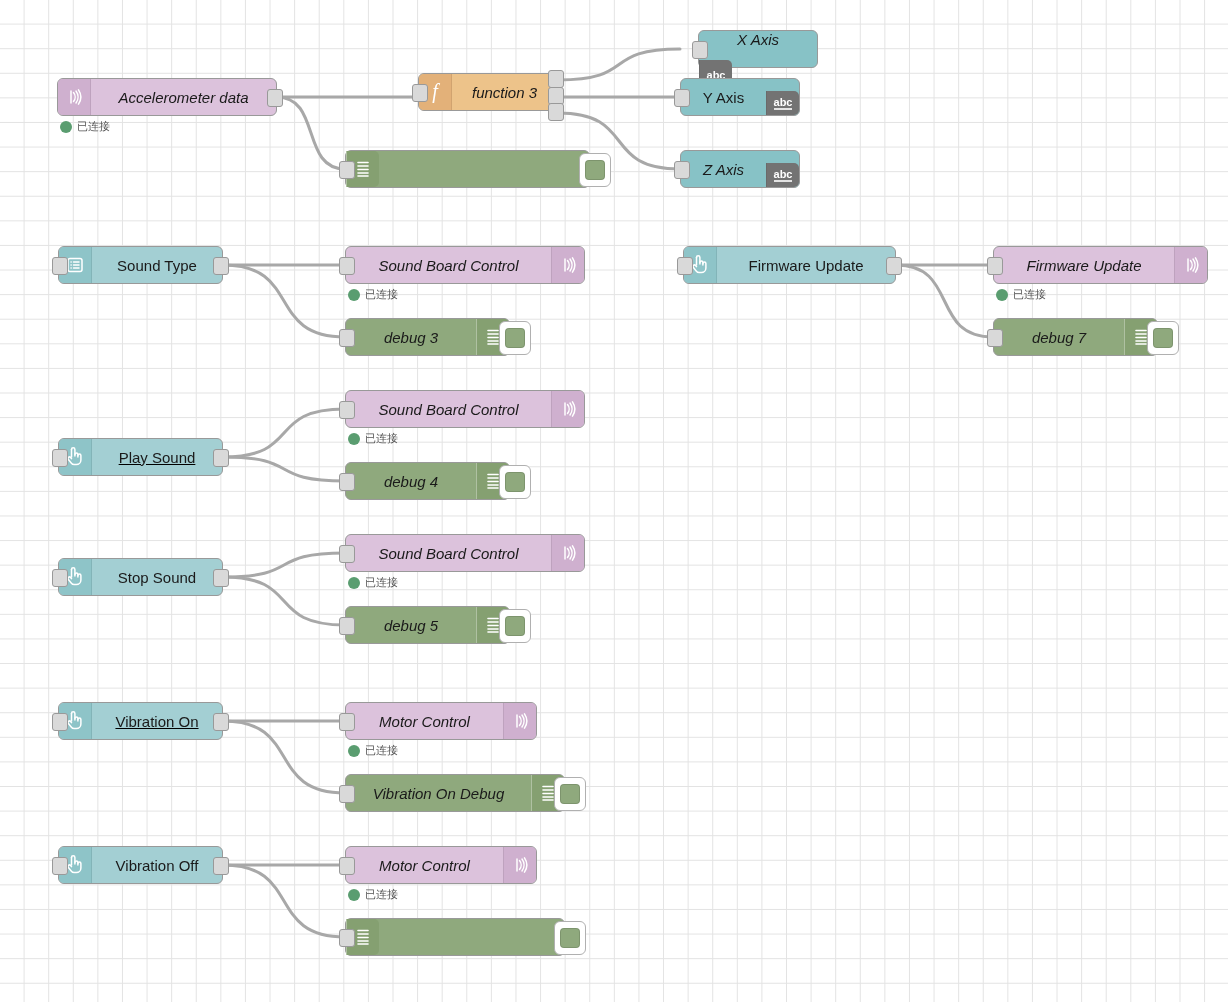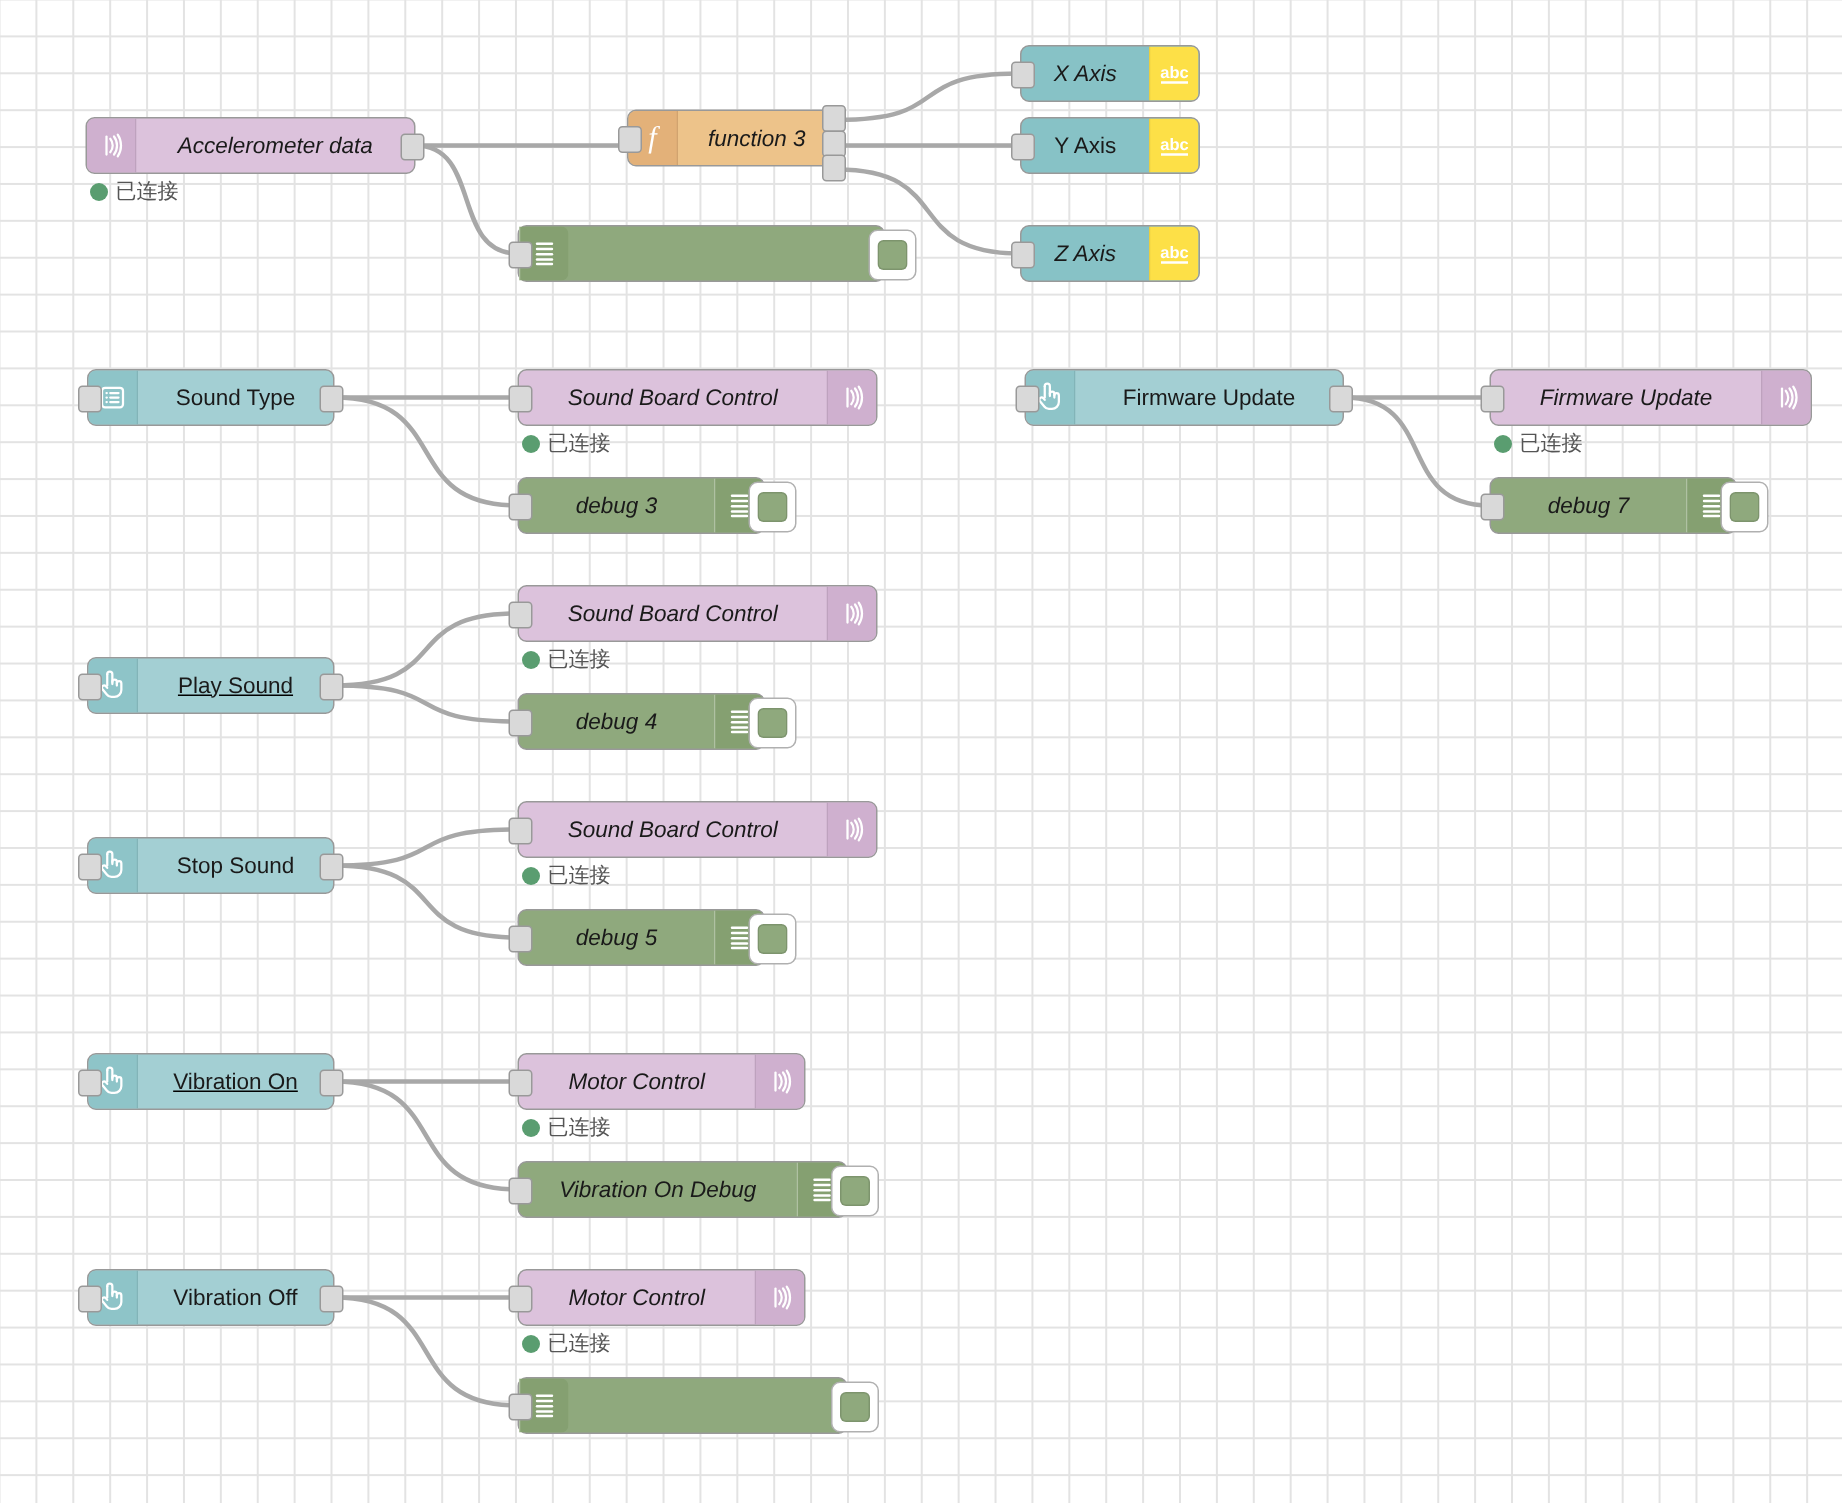--- a/index.html
+++ b/index.html
@@ -74,21 +74,21 @@
   .node .lbl.it { font-style: italic; }
   .node.purple { background: #dcc2dc; }
   .node.purple .ibar, .node.purple .ibar-right { background: #cfb0cf; }
   .node.orange { background: #edc38a; }
   .node.orange .ibar { background: #e3b179; }
   .node.green { background: #8fa97d; }
   .node.green .ibar-right { background: #85a071; border-left: 1px solid rgba(255,255,255,0.35); }
   .node.teal { background: #a3cfd3; }
   .node.teal .ibar { background: #8ec4c8; }
   .node.bluegreen { background: #87c2c6; }
-  .node.bluegreen .ibar-right { background: #fde047; }
+  .node.bluegreen .ibar-right { background: #737373; margin-top: 12px; }
 
   .port {
     position: absolute;
     width: 14px;
     height: 16px;
     background: #d9d9d9;
     border: 1px solid #999999;
     border-radius: 3px;
     z-index: 4;
   }
@@ -115,21 +115,21 @@
     height: 18px;
     border-radius: 4px;
     background: #8fa97d;
     border: 1px solid rgba(0,0,0,0.12);
   }
   .status {
     position: absolute;
     display: flex;
     align-items: center;
     gap: 5px;
-    font-size: 14px;
+    font-size: 11px;
     color: #555555;
     z-index: 3;
     white-space: nowrap;
   }
   .status .dot {
     width: 12px; height: 12px;
     border-radius: 50%;
     background: #5a9d70;
     display: inline-block;
   }
@@ -198,21 +198,21 @@
               <path d="M4 14 H14"></path>
               <path d="M4 17 H14"></path>
             </g>
           </svg>
         </div>
         <div class="port in" style="top:10px"></div>
         <div class="dbtn">
           <i></i>
         </div>
       </div>
-      <div class="node bluegreen" style="left: 680px; top: 30px; width: 120px;">
+      <div class="node bluegreen" style="left: 698px; top: 30px; width: 120px; flex-direction: column;">
         <div class="lbl it">X Axis</div>
         <div class="ibar-right">
           <svg width="24" height="20" viewBox="0 0 24 20">
             <text x="12" y="13" font-family="Liberation Sans, sans-serif" font-size="11" font-weight="bold" fill="#ffffff" text-anchor="middle">abc</text>
             <path d="M3 16 H21" stroke="#ffffff" stroke-width="1.6"></path>
           </svg>
         </div>
         <div class="port in" style="top:10px"></div>
       </div>
       <div class="node bluegreen" style="left: 680px; top: 78px; width: 120px;">

